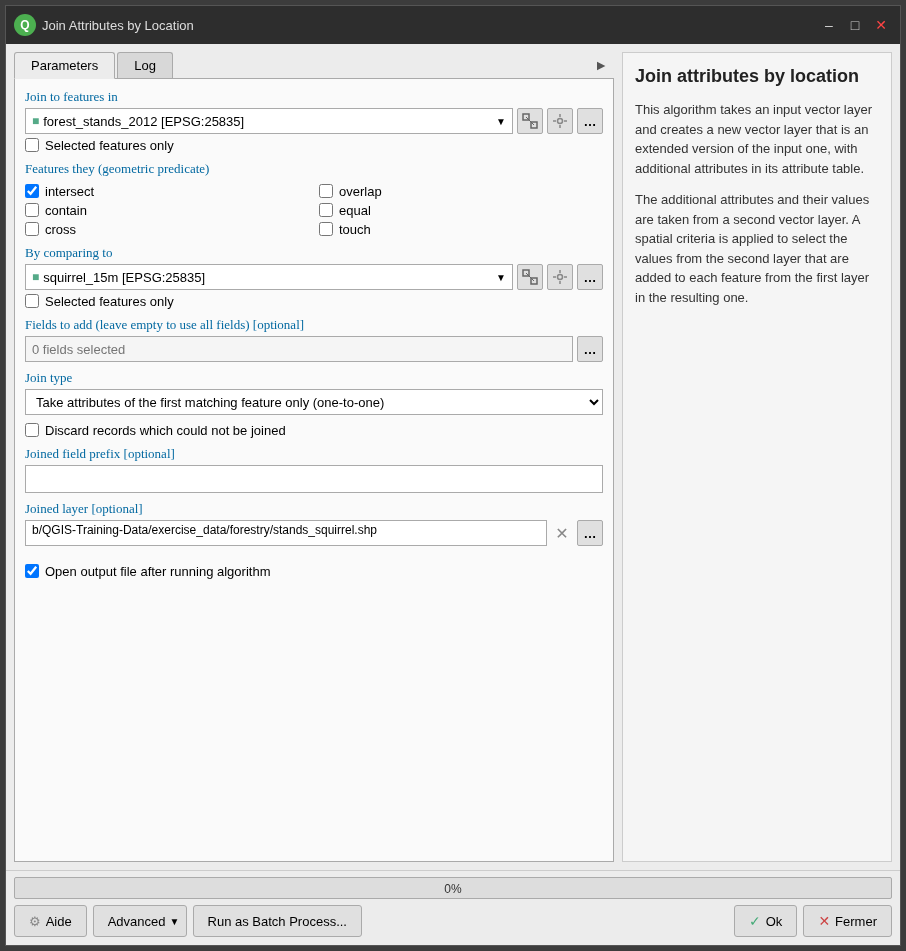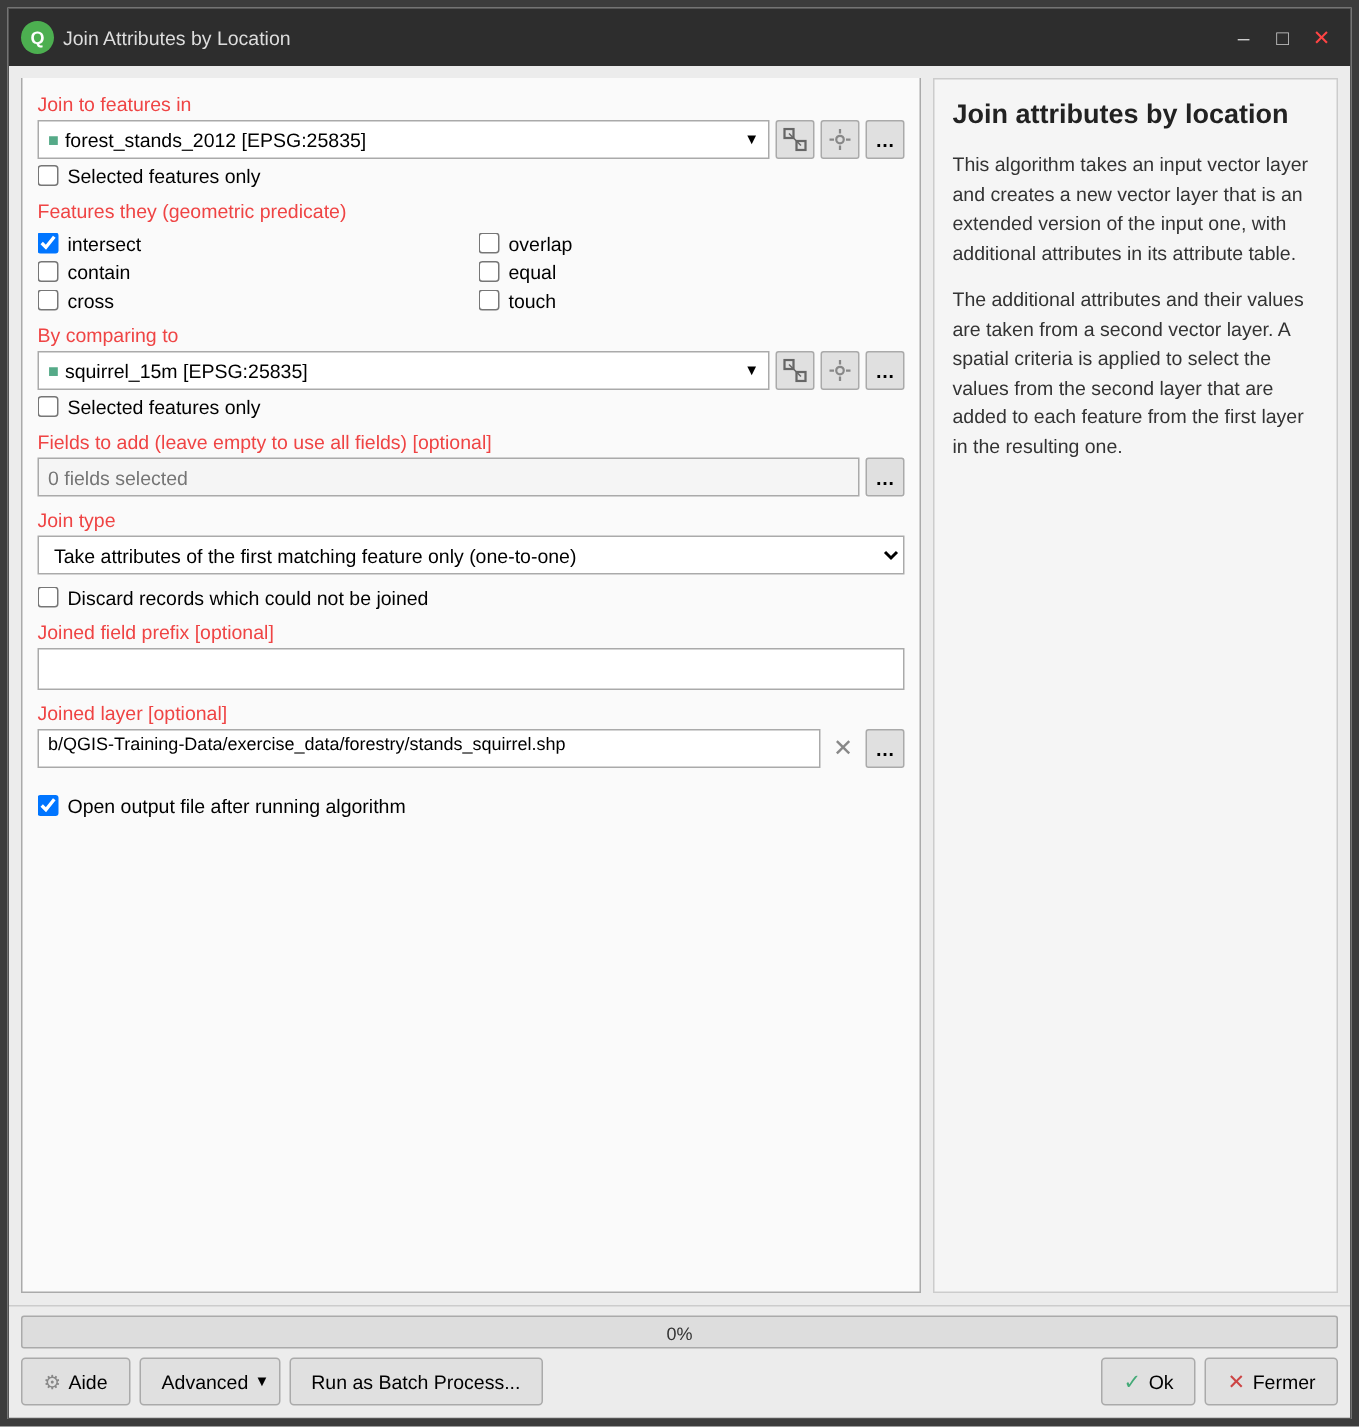--- a/index.html
+++ b/index.html
@@ -118,22 +118,23 @@
       border-top: none;
       background: #fafafa;
       overflow-y: auto;
       padding: 10px;
       display: flex;
       flex-direction: column;
       gap: 8px;
     }
     .field-label {
       font-size: 13px;
-      color: #ef4444;
+      color: #0369a1;
       margin-bottom: 3px;
+      font-family: Liberation Serif, serif;
     }
     .row-input {
       display: flex;
       align-items: center;
       gap: 4px;
     }
     .combo-box {
       flex: 1;
       height: 26px;
       border: 1px solid #aaa;
@@ -364,20 +365,25 @@
       <button class="titlebar-btn">–</button>
       <button class="titlebar-btn">□</button>
       <button class="titlebar-btn close">✕</button>
     </div>
   </div>
 
   <div class="content-area">
 
     <div class="left-panel">
 
+      <div class="tabs-bar">
+        <div class="tab active">Parameters</div>
+        <div class="tab">Log</div>
+        <div class="tab-arrow">►</div>
+      </div>
 
       <div class="params-panel">
 
         <div>
           <div class="field-label">Join to features in</div>
           <div class="row-input">
             <div class="combo-box">
               <span style="display:flex;align-items:center;gap:4px;">
                 <span style="color:#5a8;font-size:12px;">■</span>
                 <span>forest_stands_2012 [EPSG:25835]</span>

